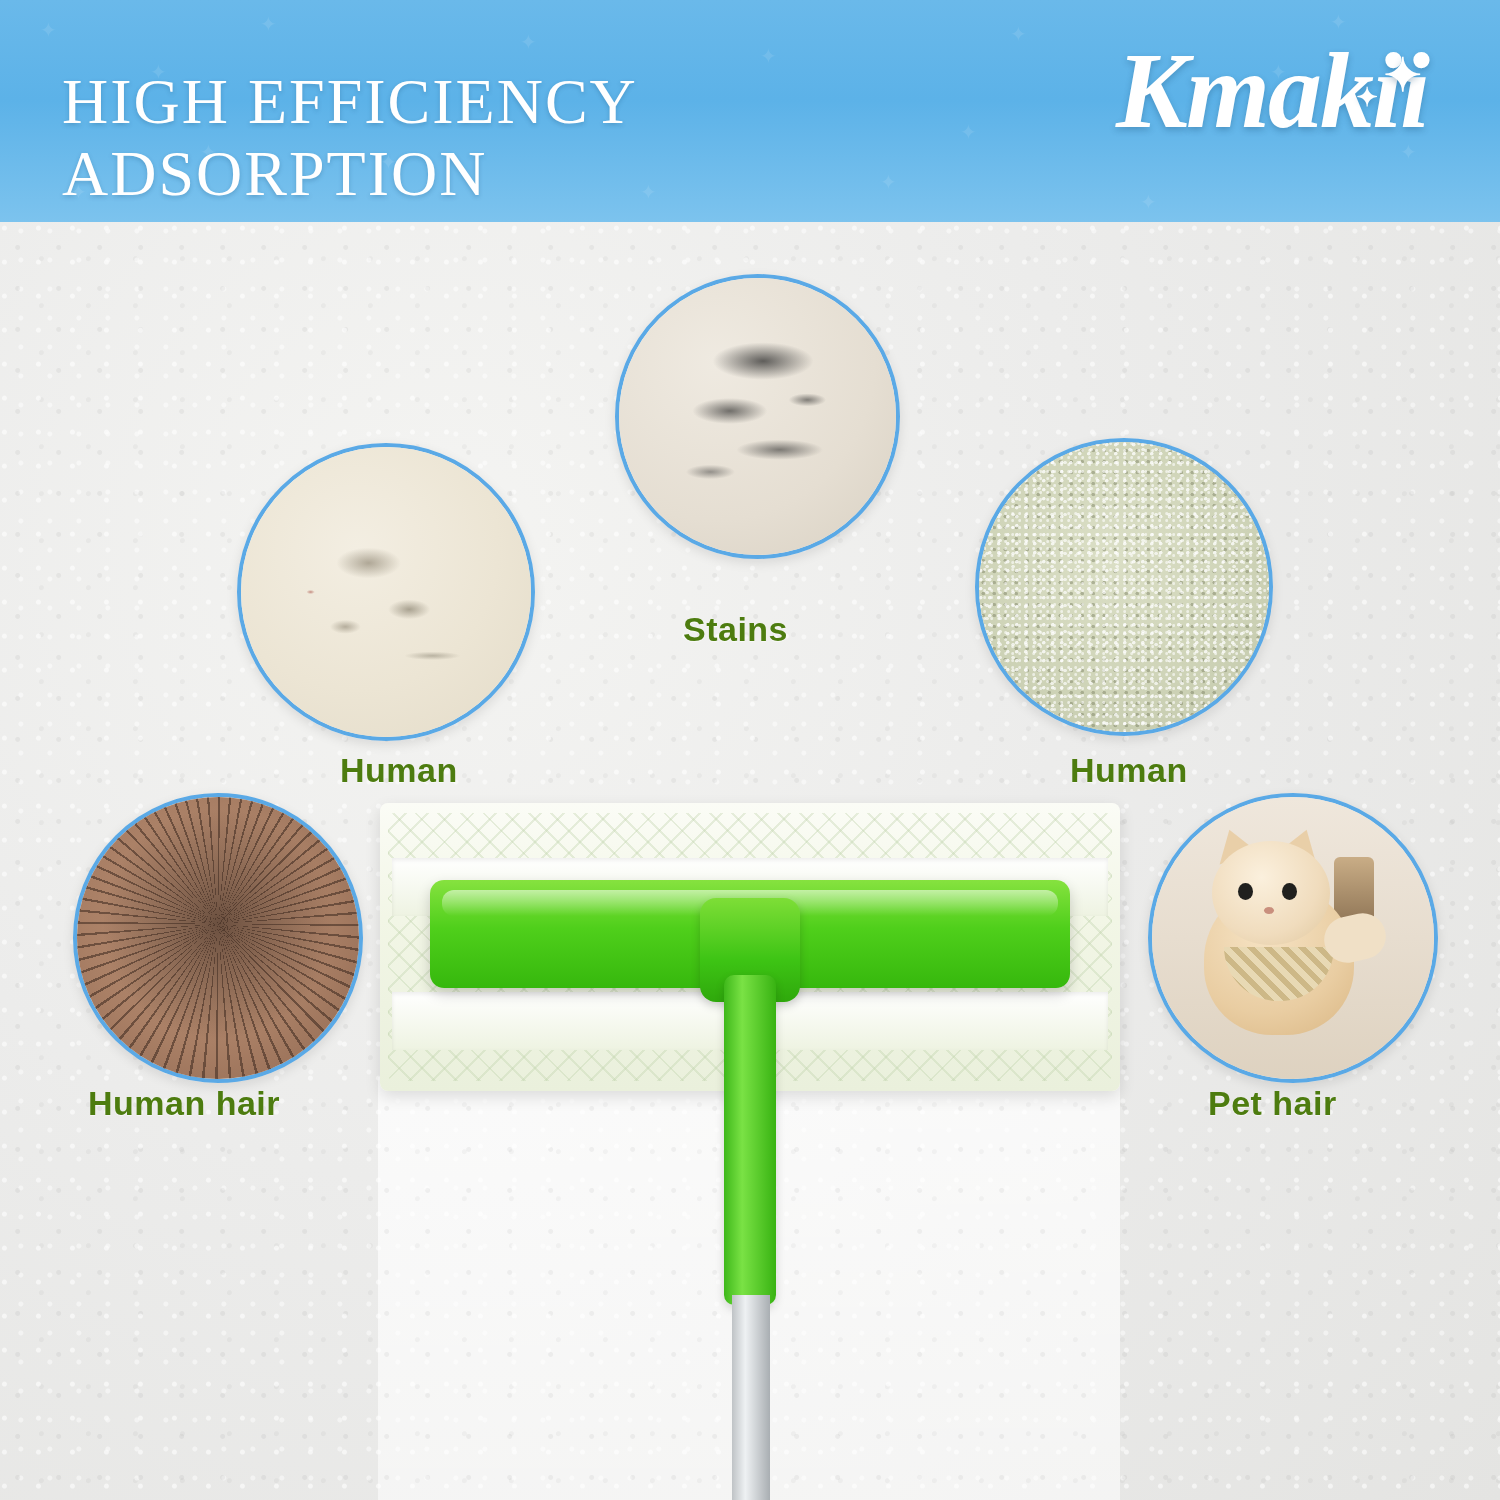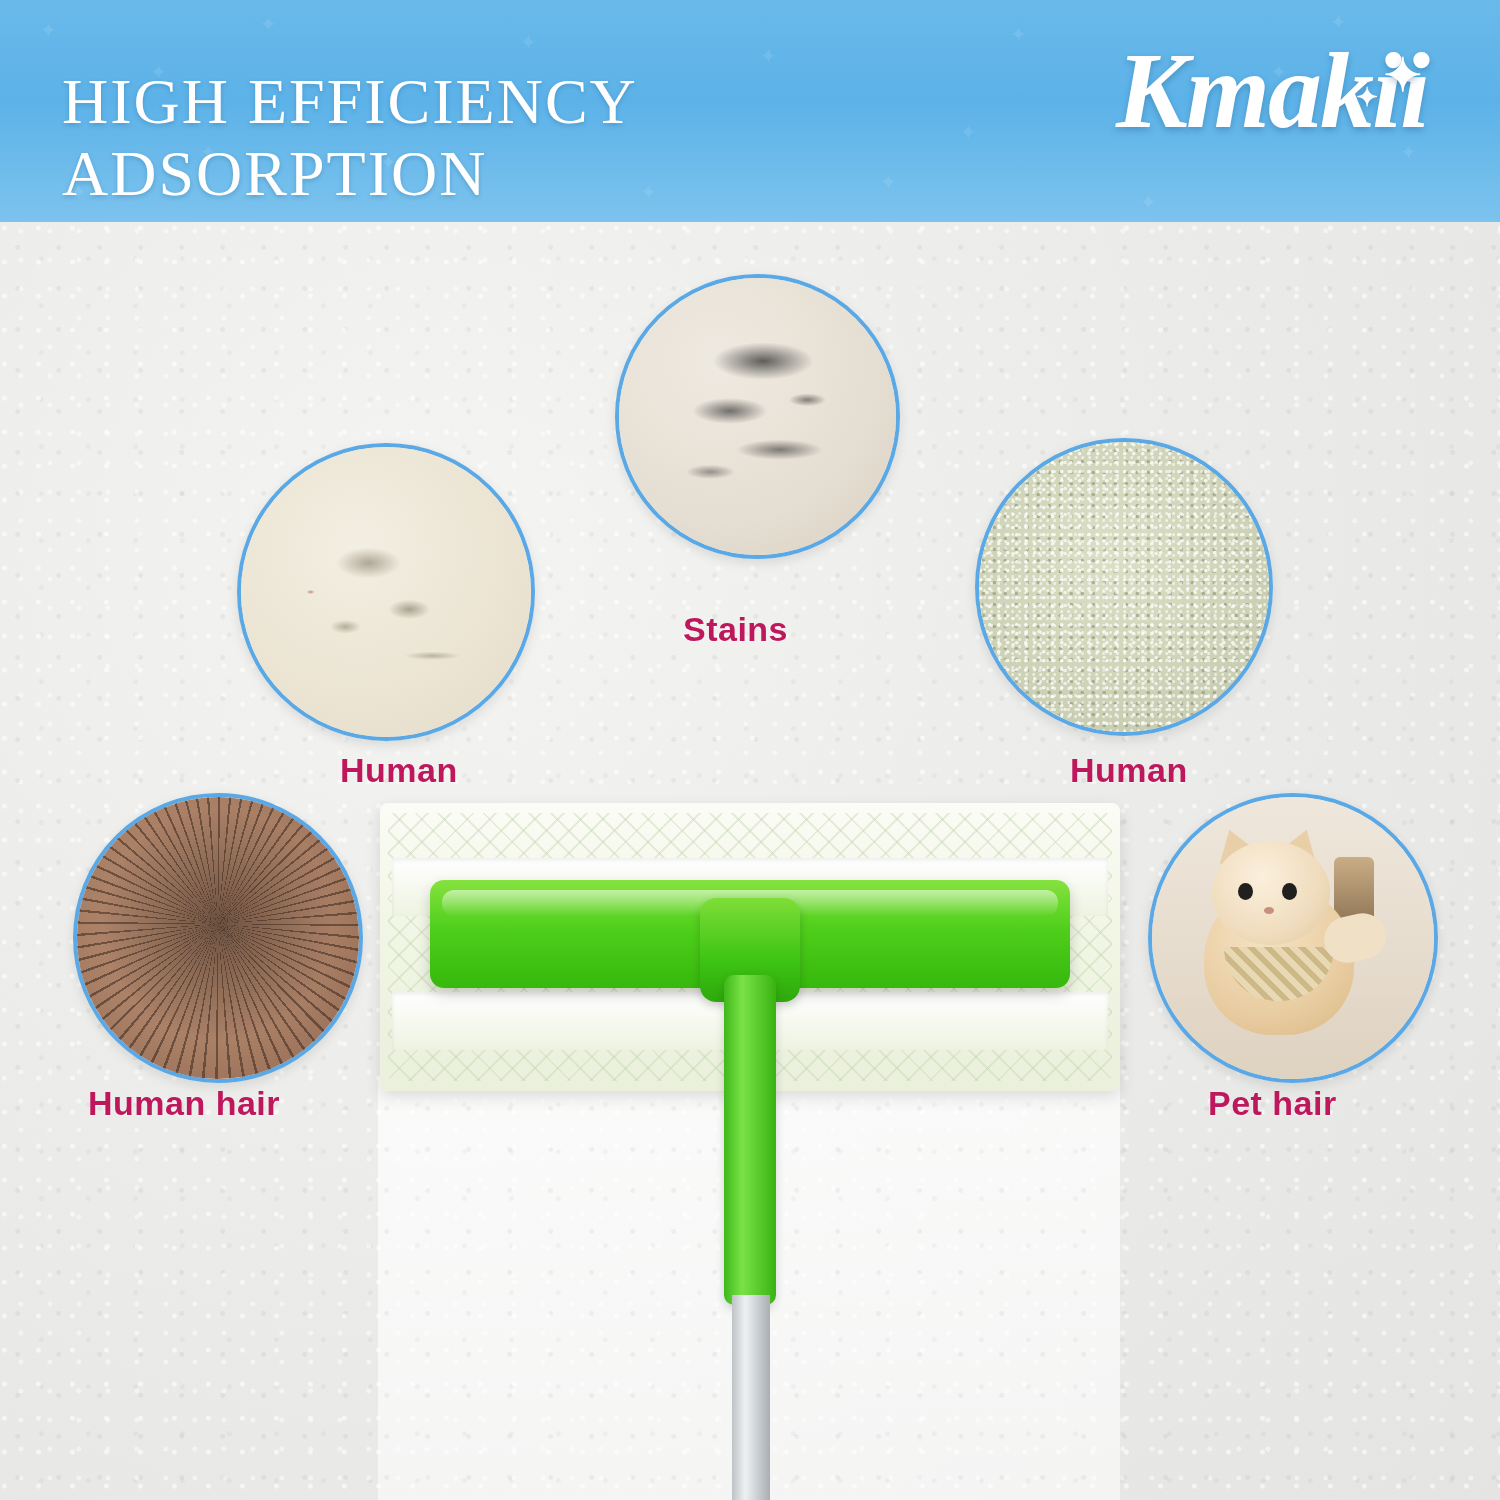--- a/index.html
+++ b/index.html
@@ -102,21 +102,21 @@
     position: absolute;
     border-radius: 50%;
     border: 4px solid #5aa9e6;
     overflow: hidden;
     box-shadow: 0 4px 12px rgba(0,0,0,0.10);
   }
   .bubble .inner { position: absolute; inset: 0; }
 
   .label {
     position: absolute;
-    color: #be185d;
+    color: #4d7c0f;
     font-family: "Liberation Sans", sans-serif;
     font-weight: bold;
     font-size: 34px;
     letter-spacing: 0.5px;
     white-space: nowrap;
     text-shadow: 0 1px 1px rgba(255,255,255,0.6);
   }
 
   
   #bubble-dirt { left: 237px; top: 443px; width: 290px; height: 290px; }

